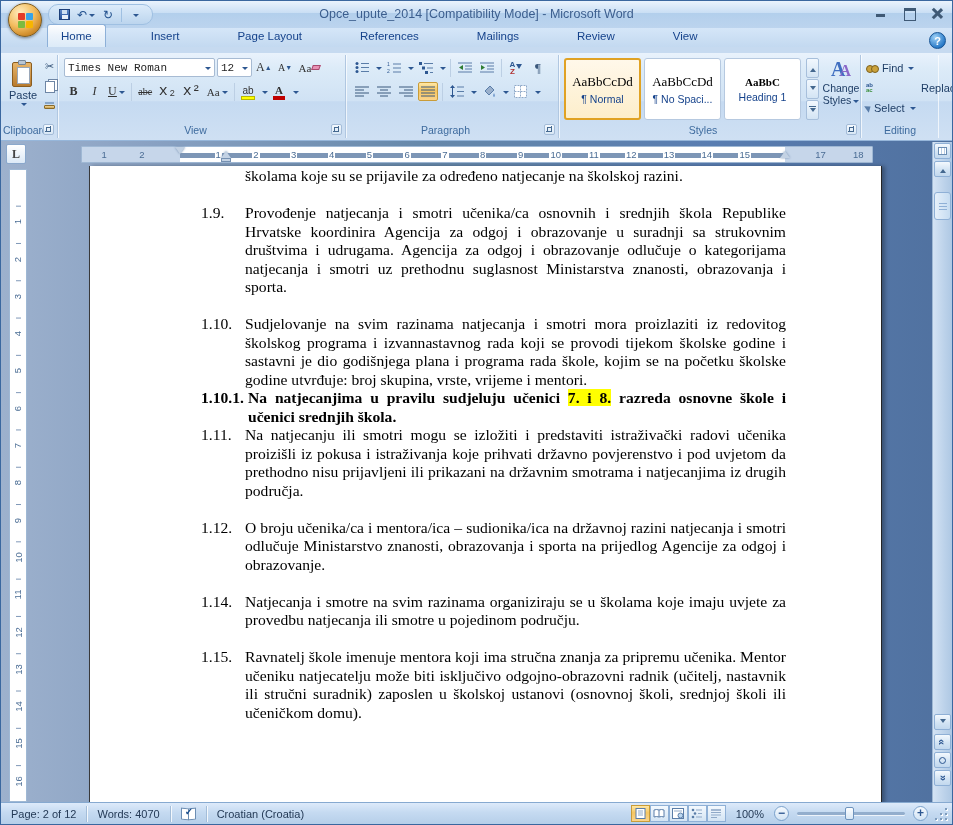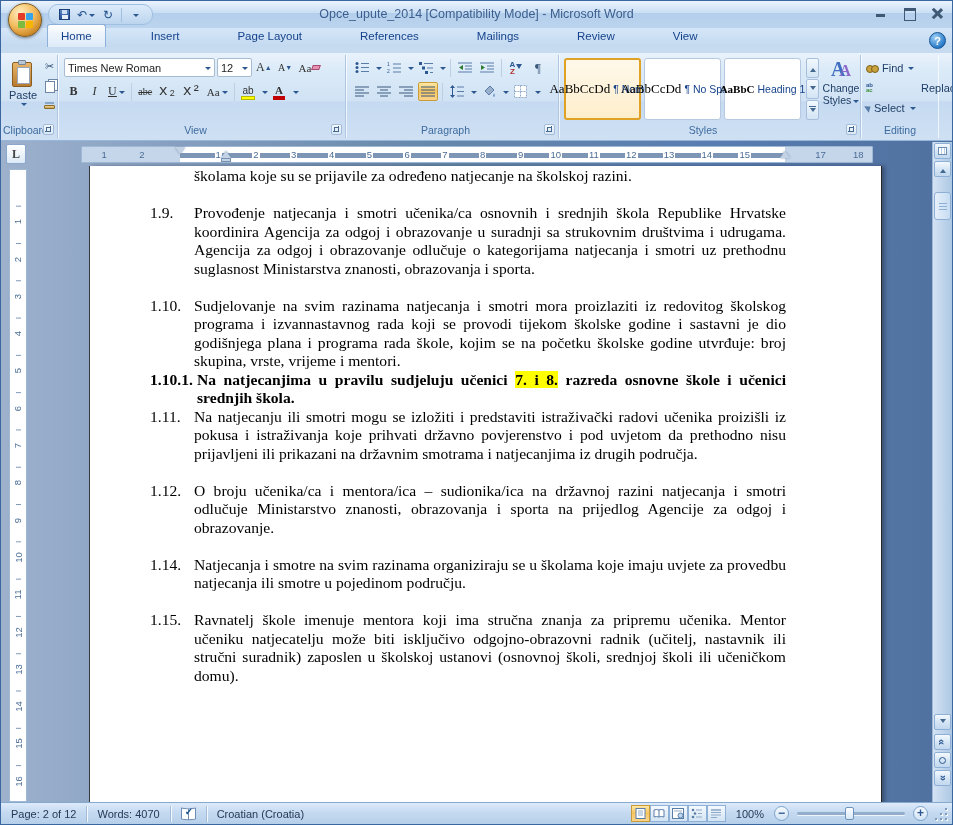--- a/index.html
+++ b/index.html
@@ -69,21 +69,21 @@
   .clipcol{position:absolute;left:38px;top:3px;display:flex;flex-direction:column;gap:3px;}
   .sbtn{width:17px;height:17px;display:flex;align-items:center;justify-content:center;font-size:11px;color:#3a587c;border-radius:2px;}
   .copyicon{width:10px;height:12px;background:#fff;border:1px solid #6e86a5;box-shadow:3px -2px 0 -1px #fff,3px -2px 0 0 #6e86a5;}
   .painticon{width:11px;height:4px;background:linear-gradient(#f0d49a,#caa24d);border:1px solid #8a6a28;border-radius:1px;box-shadow:0 -4px 0 -1px #88a6c8;}
   
   .g-font{left:59px;width:286px;}
   .frow{position:absolute;left:4px;display:flex;align-items:center;gap:2px;}
   .frow1{top:3px;} .frow2{top:27px;}
   .combo{height:19px;background:#fff;border:1px solid #a7bbd3;border-radius:2px;display:flex;align-items:center;
     font-size:11px;color:#222;padding:0 3px;}
-  .combo .cval{flex:1;white-space:nowrap;overflow:hidden;}
+  .combo .cval{flex:1;white-space:nowrap;overflow:hidden;font-family:Liberation Mono, monospace;}
   .combo-family{width:151px;} .combo-size{width:35px;}
   .fbtn{min-width:19px;height:19px;border-radius:2px;display:flex;align-items:center;justify-content:center;
     font-size:12px;color:#333;padding:0 2px;}
   .fbtn .ser{font-family:"Liberation Serif",serif;}
   .grow sup,.shrink sup{font-size:7px;color:#2d5791;}
   .clearfmt{position:relative;}
   .eraser{display:inline-block;width:8px;height:5px;background:#e791b4;border:1px solid #a84a6e;transform:skewX(-20deg);margin-left:1px;}
   .bold{font-weight:bold;font-family:"Liberation Serif",serif;}
   .italic{font-style:italic;font-family:"Liberation Serif",serif;}
   .undl{text-decoration:underline;font-family:"Liberation Serif",serif;}
@@ -100,21 +100,21 @@
   .pbtn{min-width:20px;height:19px;border-radius:2px;display:flex;align-items:center;justify-content:center;color:#3a587c;}
   .pbtn.active{background:linear-gradient(#ffe8a6,#f6c661 45%,#fbd48a);border:1px solid #c99c39;}
   .pbtn svg{display:block;}
   .sortl{font-size:8px;font-weight:bold;color:#2d5791;line-height:7px;text-align:center;}
   .sortarr{width:0;height:0;border:3px solid transparent;border-top:5px solid #2d5791;margin-left:1px;}
   .pilcrow{font-size:13px;color:#3a587c;font-family:"Liberation Serif",serif;}
   
   .g-sty{left:559px;width:301px;}
   .gallery{position:absolute;left:4px;top:3px;display:flex;gap:3px;}
   .sthumb{width:77px;height:62px;background:#fff;border:1px solid #b6c9e0;border-radius:3px;
-    display:flex;flex-direction:row;align-items:center;justify-content:center;gap:3px;}
+    display:flex;flex-direction:column;align-items:center;justify-content:center;gap:3px;}
   .sthumb.active{border:2px solid #e0a224;background:linear-gradient(#fff8ea,#fdeecb);}
   .sthumb .sample{font-family:"Liberation Serif",serif;font-size:13px;color:#000;white-space:nowrap;}
   .sthumb.heading .sample{font-size:11px;font-weight:bold;}
   .sthumb .sname{font-size:10.5px;color:#15428b;white-space:nowrap;}
   .gscroll{position:absolute;left:246px;top:3px;width:13px;height:62px;display:flex;flex-direction:column;gap:1px;}
   .gsb{flex:1;background:linear-gradient(#f2f8fe,#d3e4f4);border:1px solid #a7bfdb;border-radius:2px;
     display:flex;align-items:center;justify-content:center;}
   .tri-u{width:0;height:0;border:3px solid transparent;border-bottom:4px solid #44688f;}
   .tri-d{width:0;height:0;border:3px solid transparent;border-top:4px solid #44688f;}
   .gsb.more{flex-direction:column;gap:0;}
@@ -168,21 +168,21 @@
   .vruler{position:absolute;left:8px;top:28px;bottom:0;width:18px;background:#fff;border:1px solid #9fb8d4;
     font-size:9.5px;color:#4a6c94;overflow:hidden;
     background-image:linear-gradient(180deg,transparent 17.5px,#7d96b6 17.5px,#7d96b6 18.6px,transparent 18.6px);
     background-size:5px 37.3px;background-repeat:repeat-y;background-position:6px 18px;}
   .vr-cells{position:absolute;top:18px;left:0;right:0;display:flex;flex-direction:column;}
   .vr-cells .cell{height:37.3px;display:flex;align-items:flex-end;justify-content:center;}
   .vr-cells .cell i{font-style:normal;transform:rotate(270deg) translateX(-2px);background:#fff;}
   
   .page{position:absolute;left:88px;top:25px;bottom:-2px;width:793px;background:#fff;
     border-left:1px solid #39393b;border-right:1.5px solid #252527;box-shadow:3px 0 4px rgba(0,0,0,.3);
-    padding:1px 95px 0 60px;}
+    padding:1px 95px 0 111px;}
   .doc{font-family:"Liberation Serif",serif;font-size:15.6px;line-height:18.5px;color:#000;}
   .lead{margin-left:44px;}
   .item{position:relative;padding-left:44px;text-align:justify;margin-top:18.5px;}
   .item .num{position:absolute;left:0;top:0;white-space:nowrap;}
   .item.tight{margin-top:0;}
   .item.boldpara{font-weight:bold;padding-left:47px;}
   .hl{background:#ffff00;}
   
   .vsb{position:absolute;right:0;top:1px;width:20px;bottom:0;
     background:linear-gradient(90deg,#d4e3f4,#bcd2ea 60%,#aec8e4);border-left:1px solid #9fb8d4;}

